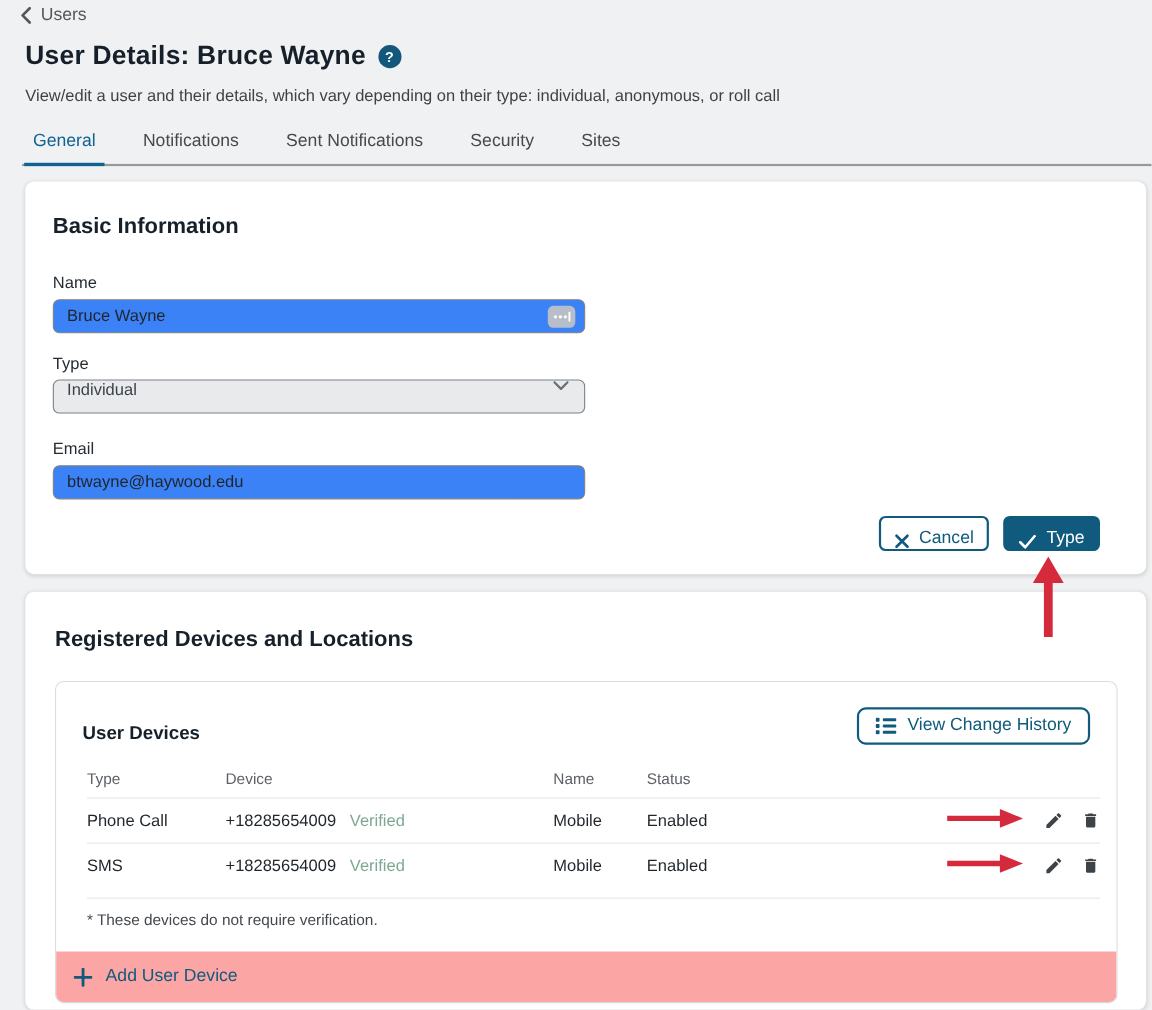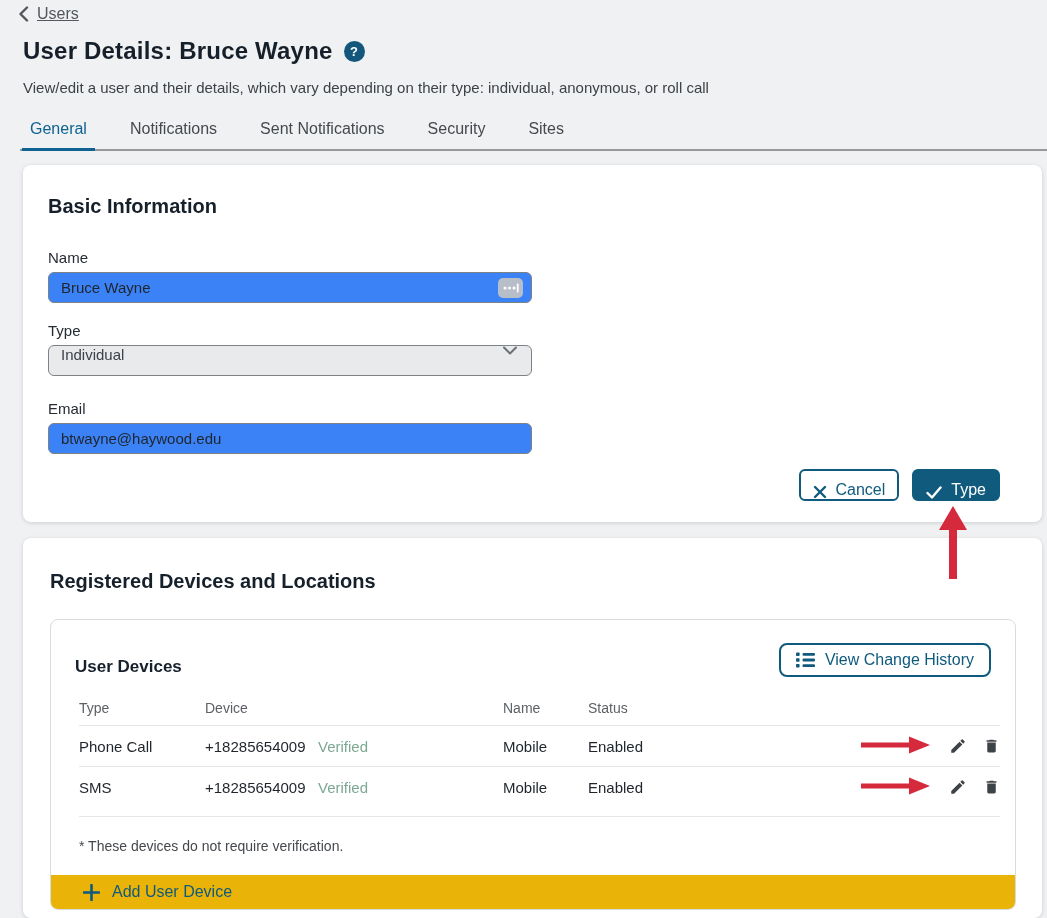--- a/index.html
+++ b/index.html
@@ -8,21 +8,21 @@
     position: relative;
     background: #f0f1f2;
     font-family: "Liberation Sans", sans-serif;
     color: #1f252b;
     overflow: hidden;
   }
   
   .back {
     position:absolute; top:5px; left:18px;
     display:flex; align-items:center; gap:8px;
-    font-size:16px; color:#53575c; cursor:pointer;text-decoration:underline;
+    font-size:16px; color:#53575c; cursor:pointer;
   }
   .title-row {
     position:absolute; top:37px; left:23px;
     display:flex; align-items:center; gap:11px;
   }
   .title-row h1 { font-size:24px; font-weight:bold; color:#16202a; letter-spacing:.2px; }
   .help-badge {
     width:21px; height:21px; border-radius:50%;
     background:#14577d; color:#fff; font-size:13px; font-weight:bold;
     display:flex; align-items:center; justify-content:center; cursor:pointer;
@@ -107,25 +107,25 @@
     margin:0 15px 0 28px;
     font-size:15px;
   }
   .thead { margin-top:14px; height:34px; color:#5d6166; font-size:14px; }
   .tdata { height:41px; border-top:1px solid #e4e6e9; color:#1f252b; }
   .verified { color:#7da893; }
   .row-actions { justify-self:end; display:flex; align-items:center; gap:16px; }
   .icon-btn { background:none; border:none; padding:0; cursor:pointer; color:#3e4348; display:flex; }
   .arrow-right { margin-right:2px; }
 
-  .footnote { margin:9px 15px 0 28px; font-size:14px; color:#44484d; border-top:1px solid #e4e6e9; padding-top:21px; }
+  .footnote { margin:9px 15px 0 28px; font-size:14px; color:#44484d; border-top:1px solid #e4e6e9; padding-top:11px; }
   .add-bar {
-    margin-top:21px; height:34px;
-    background:#eab308;
-    display:flex; align-items:center; padding-left:32px;
+    margin-top:21px; height:46px;
+    background:#fca5a5;
+    display:flex; align-items:center; padding-left:16px;
     cursor:pointer;
   }
   .add-bar-label { display:flex; align-items:center; gap:12px; color:#0f5a7d; font-size:16px; }
 
   
   .annot-up { position:absolute; top:506px; left:938px; z-index:5; }
   .annot { color:#d5293c; }
 </style>
 </head>
 <body>

